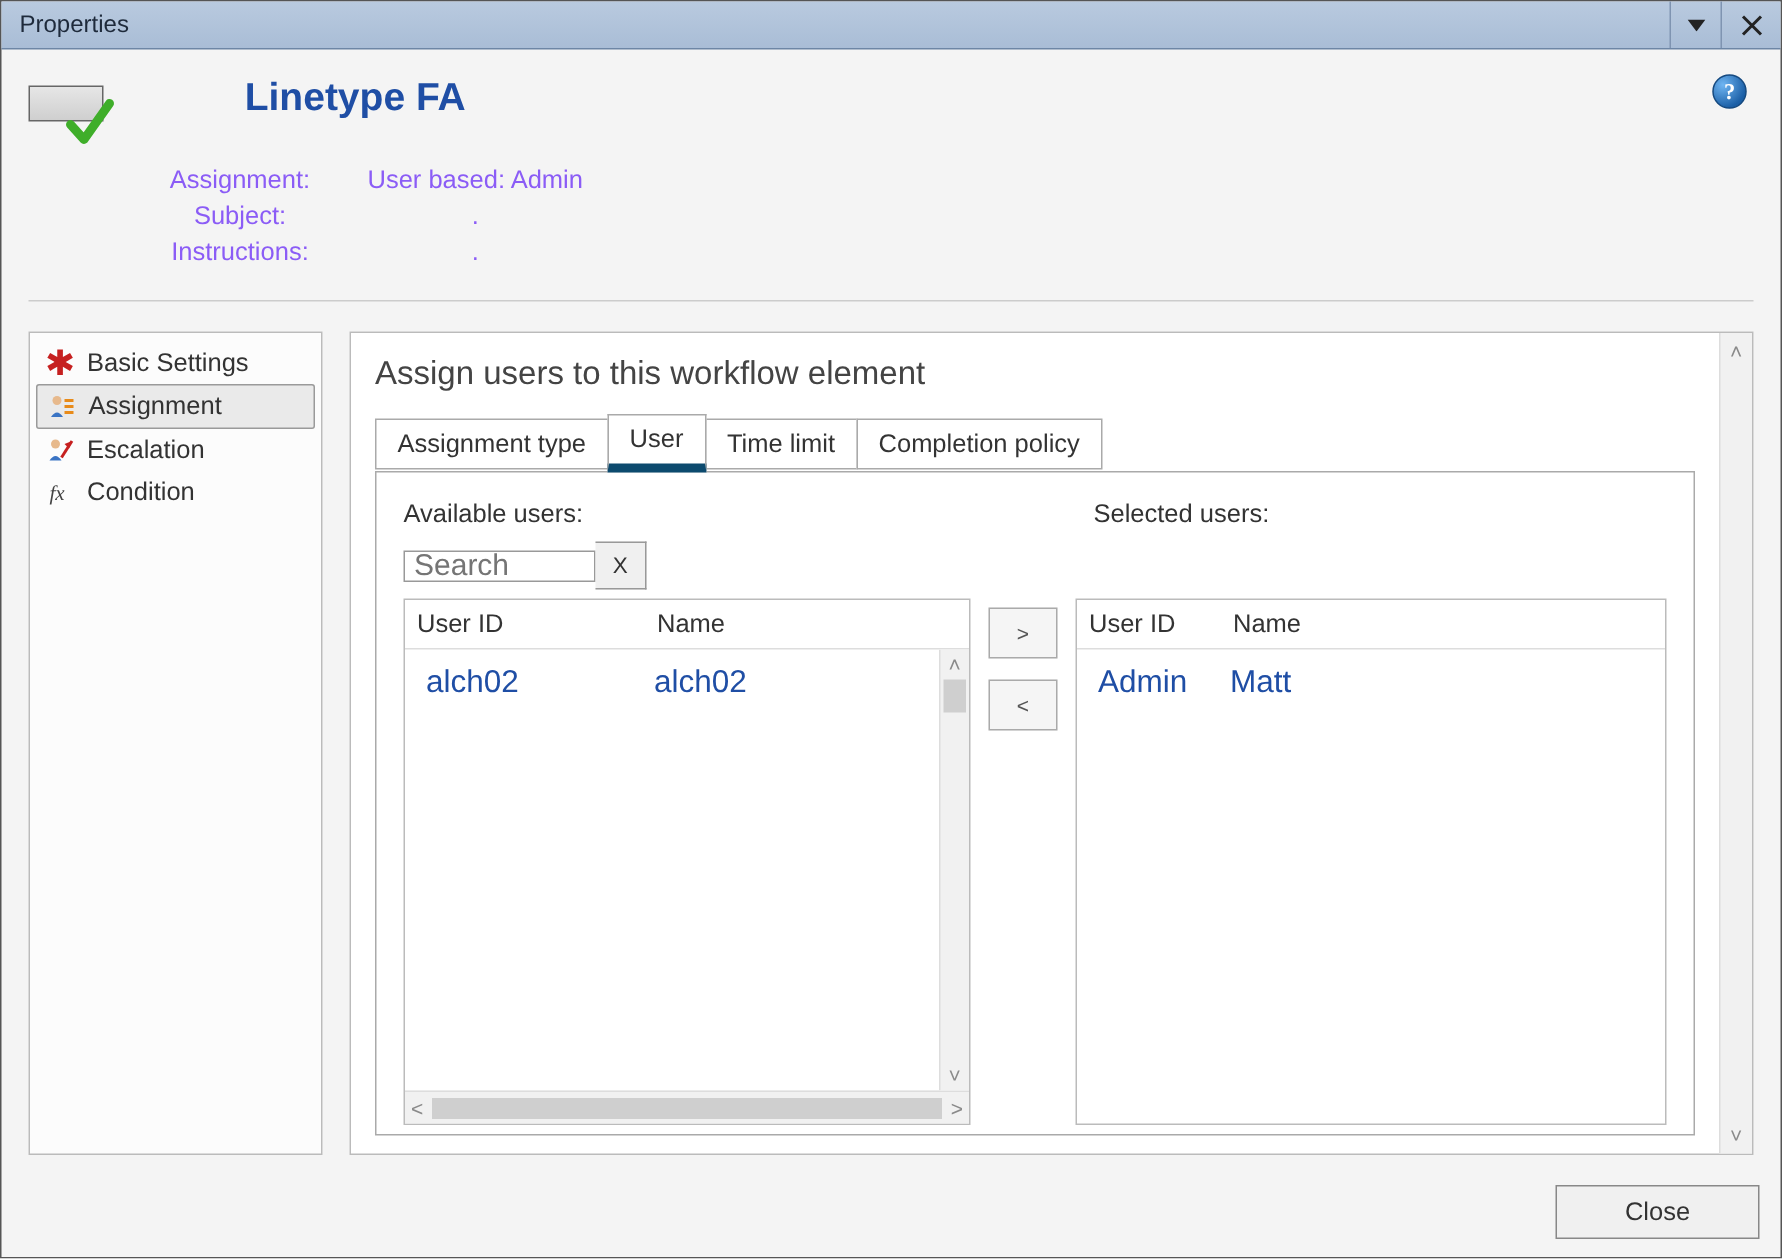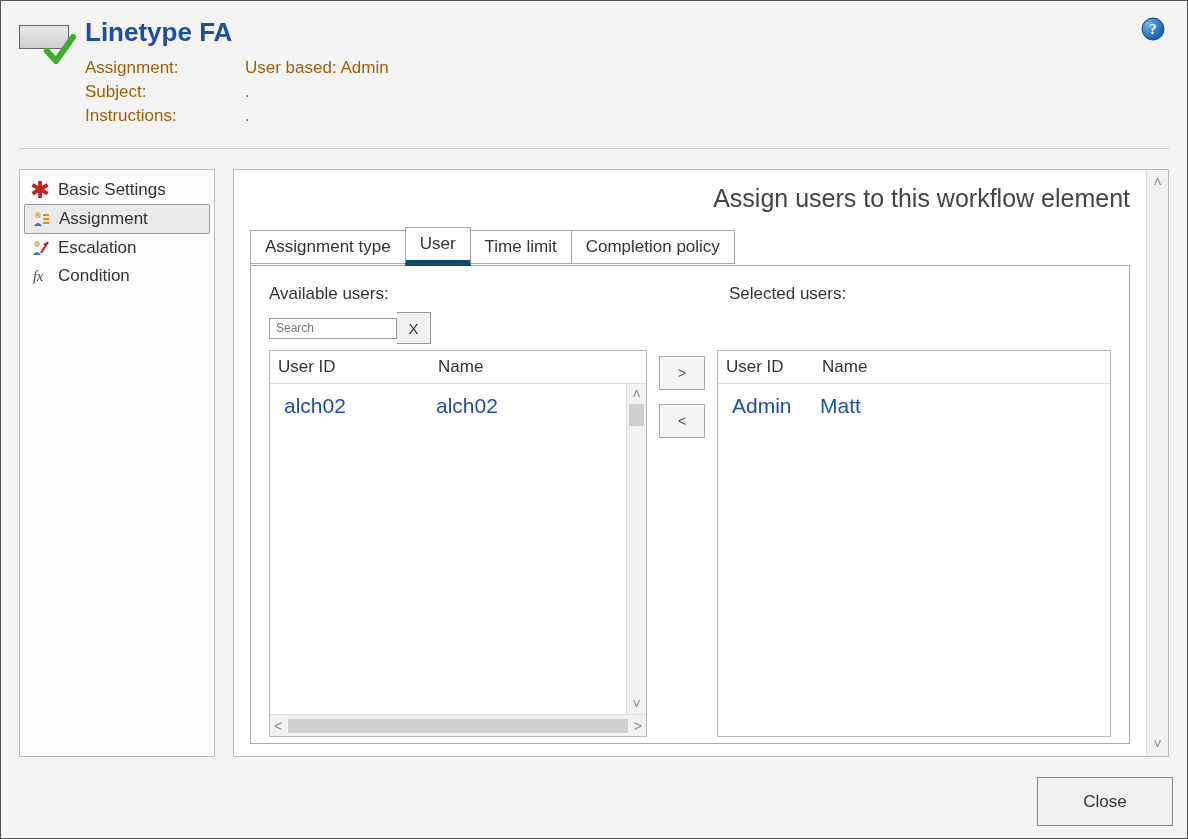--- a/index.html
+++ b/index.html
@@ -54,20 +54,21 @@
       border-left: 1px solid #7f94b1;
     }
     .title-dropdown svg, .title-close svg {
       display: block;
     }
     .header-region {
       padding: 16px 18px 14px 18px;
       display: flex;
       flex-direction: column;
       gap: 0;
+      text-align: center;
     }
     .header-top {
       display: flex;
       justify-content: space-between;
       align-items: flex-start;
     }
     .header-left {
       display: flex;
       gap: 14px;
       align-items: flex-start;
@@ -99,21 +100,22 @@
       font-size: 26px;
       font-weight: 600;
       margin-bottom: 10px;
     }
     .header-grid {
       display: grid;
       grid-template-columns: 150px auto;
       row-gap: 4px;
       column-gap: 10px;
       font-size: 17px;
-      color: #a16207;
+      color: #8b5cf6;
+      margin-top: 20px;
     }
     .help-icon {
       width: 24px;
       height: 24px;
       margin-right: 4px;
     }
     .divider {
       border-top:1px solid #ccc;
       margin: 8px 18px 0 18px;
     }
@@ -171,24 +173,23 @@
       justify-content:space-between;
       align-items:center;
       padding: 4px 0;
     }
     .scroll-arrow {
       color:#8a8a8a;
       font-size:14px;
       cursor:pointer;
     }
     .content-title {
-      font-size: 25px;
+      font-size: 22px;
       color: #444;
       margin-bottom: 14px;
-      text-align: right;
     }
     .tab-row {
       display:flex;
       border-bottom: 0;
       align-items: center;
     }
     .tab {
       padding: 6px 14px;
       font-size: 17px;
       color: #333;
@@ -225,21 +226,21 @@
       display:flex;
       align-items:center;
       margin-bottom:6px;
       width: 170px;
     }
     .search-input {
       width: 128px;
       height: 21px;
       border:1px solid #999;
       padding: 0 6px;
-      font-size: 12px;
+      font-size: 20px;
       color:#666;
       outline:none;
     }
     .search-clear {
       width: 34px;
       height: 32px;
       border:1px solid #999;
       border-left:none;
       background: #f0f0f0;
       display:flex;align-items:center;justify-content:center;
@@ -333,33 +334,49 @@
       cursor:pointer;
     }
     .footer {
       border-top: 0;
       padding: 10px 14px 12px 0;
       display:flex;
       justify-content:flex-end;
     }
     .close-btn {
       width: 136px;
-      height: 49px;
+      height: 36px;
       border:1px solid #888;
       background:#f0f0f0;
       display:flex;align-items:center;justify-content:center;
       font-size:17px;
       cursor:pointer;
     }
   </style>
 </head>
 <body>
 
 <div class="window">
 
+  <div class="titlebar">
+    <div class="titlebar-title">Properties</div>
+    <div class="titlebar-controls">
+      <div class="title-dropdown">
+        <svg width="12" height="8">
+            <polygon points="0,0 12,0 6,8" fill="#222"></polygon>
+          </svg>
+      </div>
+      <div class="title-close">
+        <svg width="16" height="16">
+          <line x1="2" y1="2" x2="14" y2="14" stroke="#222" stroke-width="2"></line>
+          <line x1="14" y1="2" x2="2" y2="14" stroke="#222" stroke-width="2"></line>
+        </svg>
+      </div>
+    </div>
+  </div>
 
   <div class="header-region">
     <div class="header-top">
       <div class="header-left">
         <div class="header-icon">
           <div class="box"></div>
           <svg class="check" width="34" height="34">
             <polyline points="4,18 13,28 30,4" fill="none" stroke="#3fae2a" stroke-width="6" stroke-linecap="round" stroke-linejoin="round"></polyline>
           </svg>
         </div>

